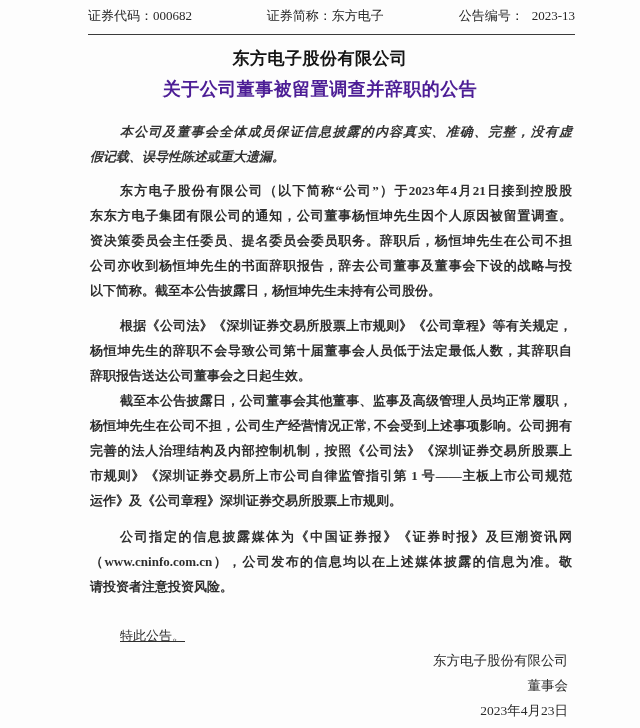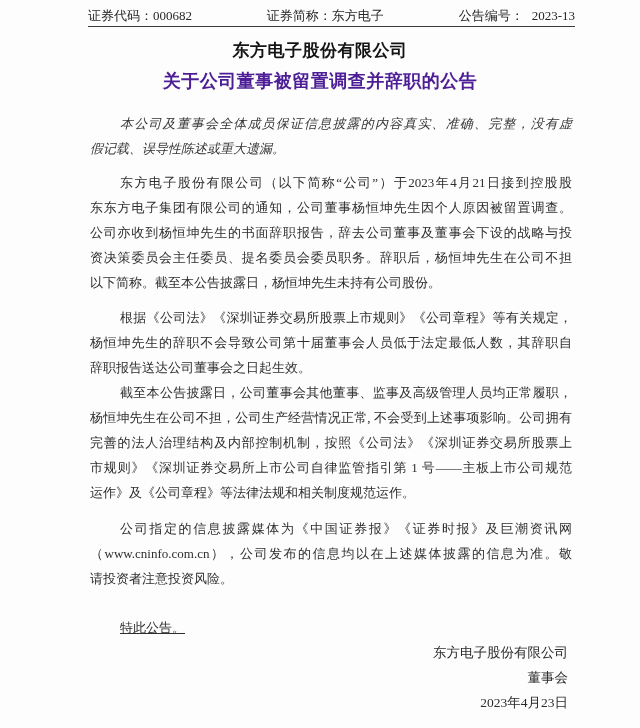--- a/index.html
+++ b/index.html
@@ -14,21 +14,21 @@
     box-sizing:border-box;
   }
   
   .doc-header{
     margin:7px 65px 0 88px;
     display:flex;
     justify-content:space-between;
     align-items:baseline;
     font-size:13px;
     line-height:17px;
-    padding-bottom:2px;
+    padding-bottom:10px;
     border-bottom:1.5px solid #3b3b3b;
     color:#262626;
     white-space:nowrap;
   }
   .doc-header .gap{display:inline-block;width:8px;}
   
   .title1{
     margin:13px 0 0 0;
     text-align:center;
     font-family:"Liberation Sans","DejaVu Sans",sans-serif;
@@ -45,20 +45,21 @@
     font-weight:bold;
     font-size:18px;
     line-height:24px;
     color:#4c1d95;
     letter-spacing:.5px;
   }
   
   .body{
     margin:0 68px 0 90px;
     font-size:13px;
+    font-weight:bold;
   }
   .line{
     height:25px;
     line-height:25px;
     text-align:justify;
     text-align-last:justify;
     overflow:visible;
   }
   .line.last{text-align-last:left;}
   .line.indent{text-indent:30px;}
@@ -97,37 +98,37 @@
   <div class="title2">关于公司董事被留置调查并辞职的公告</div>
 
   <div class="body disclaimer">
     <div class="line indent">本公司及董事会全体成员保证信息披露的内容真实、准确、完整，没有虚</div>
     <div class="line last">假记载、误导性陈述或重大遗漏。</div>
   </div>
 
   <div class="body para1">
     <div class="line indent">东方电子股份有限公司（以下简称“公司”）于2023年4月21日接到控股股</div>
     <div class="line">东东方电子集团有限公司的通知，公司董事杨恒坤先生因个人原因被留置调查。</div>
+    <div class="line">资决策委员会主任委员、提名委员会委员职务。辞职后，杨恒坤先生在公司不担</div>
     <div class="line">公司亦收到杨恒坤先生的书面辞职报告，辞去公司董事及董事会下设的战略与投</div>
-    <div class="line">资决策委员会主任委员、提名委员会委员职务。辞职后，杨恒坤先生在公司不担</div>
     <div class="line last">以下简称。截至本公告披露日，杨恒坤先生未持有公司股份。</div>
   </div>
 
   <div class="body para2">
     <div class="line indent">根据《公司法》《深圳证券交易所股票上市规则》《公司章程》等有关规定，</div>
     <div class="line">杨恒坤先生的辞职不会导致公司第十届董事会人员低于法定最低人数，其辞职自</div>
     <div class="line last">辞职报告送达公司董事会之日起生效。</div>
   </div>
 
   <div class="body para3">
     <div class="line indent">截至本公告披露日，公司董事会其他董事、监事及高级管理人员均正常履职，</div>
     <div class="line">杨恒坤先生在公司不担，公司生产经营情况正常, 不会受到上述事项影响。公司拥有</div>
     <div class="line">完善的法人治理结构及内部控制机制，按照《公司法》《深圳证券交易所股票上</div>
     <div class="line">市规则》《深圳证券交易所上市公司自律监管指引第 1 号——主板上市公司规范</div>
-    <div class="line last">运作》及《公司章程》等法律法规和相关制度规范运作。</div>
+    <div class="line last">运作》及《公司章程》深圳证券交易所股票上市规则。</div>
   </div>
 
   <div class="body para4">
     <div class="line indent">公司指定的信息披露媒体为《中国证券报》《证券时报》及巨潮资讯网</div>
     <div class="line">（www.cninfo.com.cn），公司发布的信息均以在上述媒体披露的信息为准。敬</div>
     <div class="line last">请投资者注意投资风险。</div>
   </div>
 
   <div class="closing">特此公告。</div>
 

